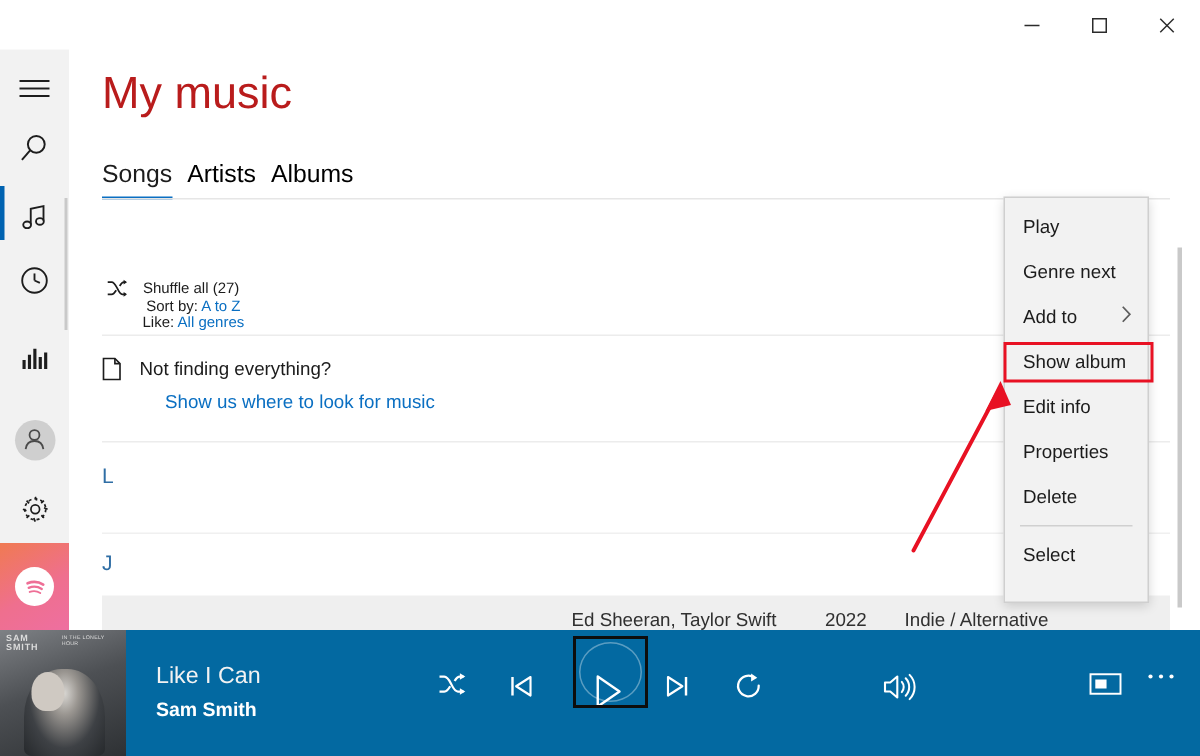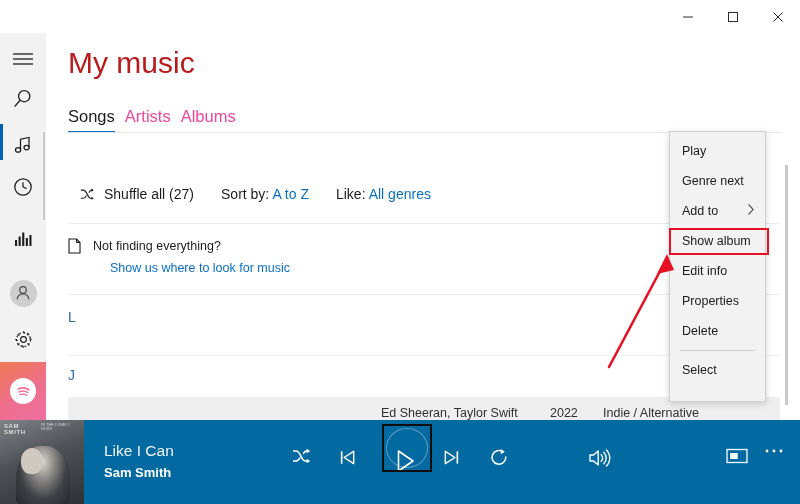--- a/index.html
+++ b/index.html
@@ -78,37 +78,37 @@
     letter-spacing: 0px;
   }
 
   
   .tabs {
     position: absolute; left: 22px; top: 69px; height: 31px;
     display: flex; align-items: flex-end; gap: 10px;
   }
   .tab {
     position: relative;
-    font-size: 16.5px; color: #ec4899; padding-bottom: 7px;
+    font-size: 16.5px; color: #000000; padding-bottom: 7px;
   }
   .tab.active { color: #1c1c1c; font-weight: 400; }
   .tab.active::after {
     content: ""; position: absolute; left: 0; bottom: 0;
     width: 100%; height: 2.5px; background: #0a6fc2;
   }
   .tabs-rule {
     position: absolute; left: 22px; top: 99px; width: 712px; height: 1px;
     background: #e6e6e6;
   }
 
   
   .toolbar {
-    position: absolute; left: 34px; top: 153px;
+    position: absolute; left: 22px; top: 153px;
     display: flex; align-items: center;
-    font-size: 14px; color: #1c1c1c;
+    font-size: 10px; color: #1c1c1c; flex-direction: column;
   }
   .tb-shuffle { display: flex; align-items: center; gap: 9px; }
   .tb-shuffle svg { display: block; }
   .tb-group { margin-left: 27px; }
   .link { color: #0a6fc2; }
   .toolbar-rule {
     position: absolute; left: 22px; top: 190px; width: 712px; height: 1px;
     background: #ececec;
   }
 

